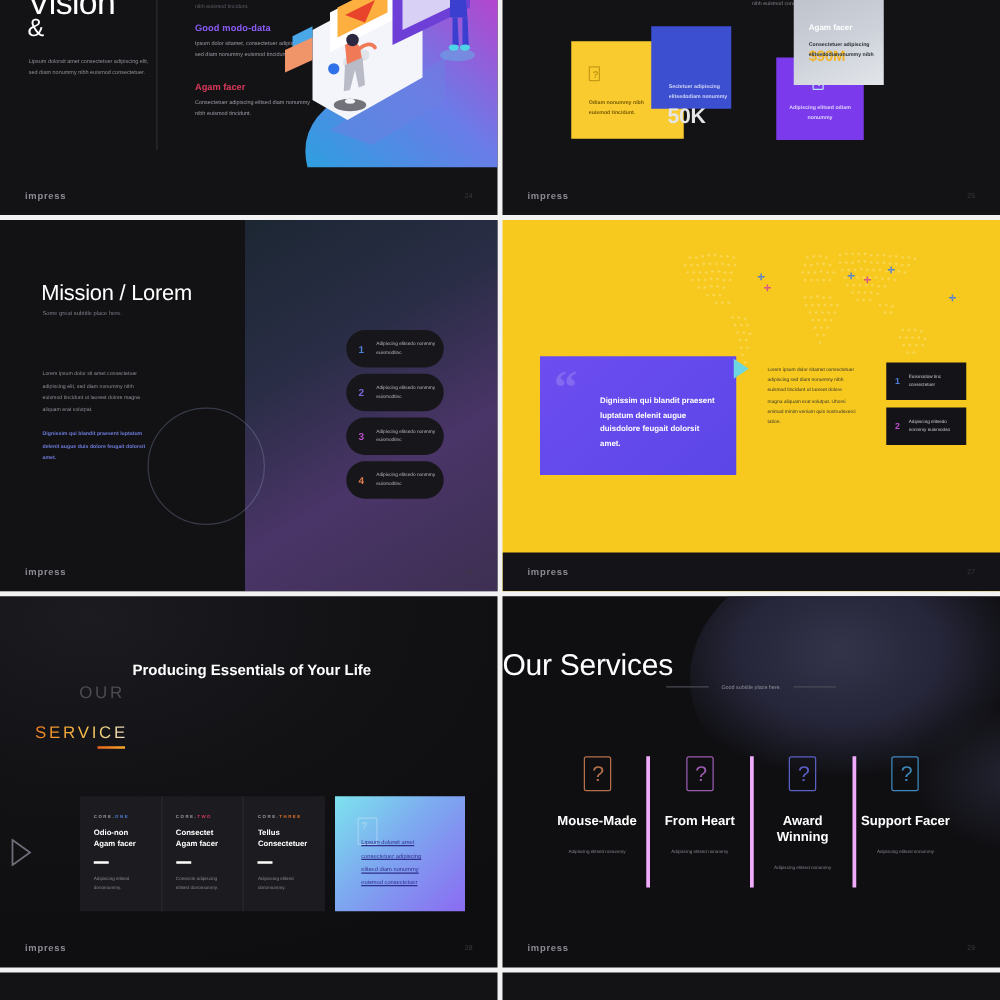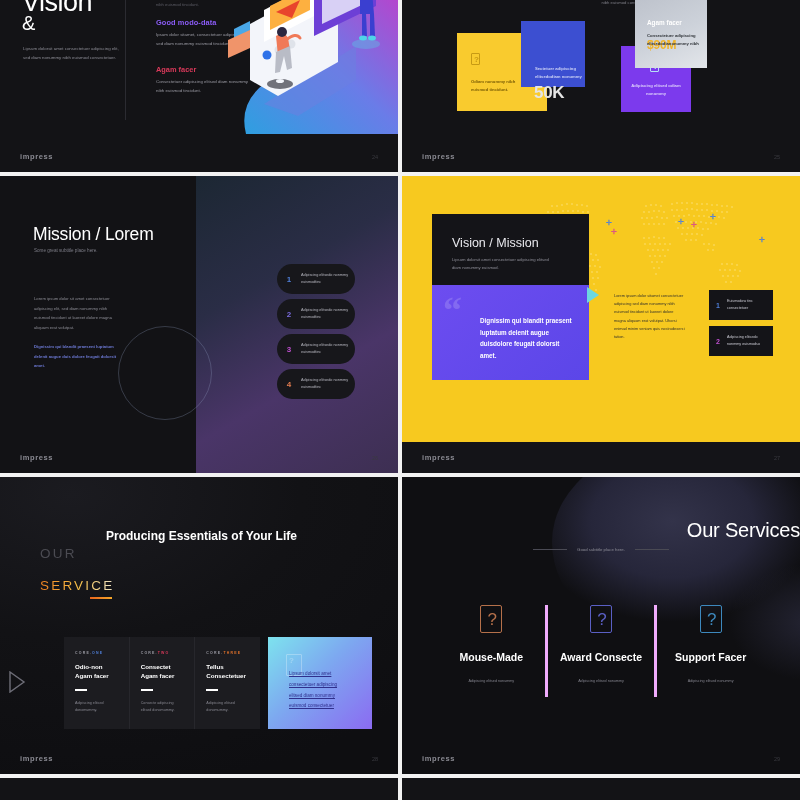--- a/index.html
+++ b/index.html
@@ -109,21 +109,21 @@
   .s4 .rtext{ position:absolute; left:212px; top:116px; width:72px; font-size:3.9px;
     line-height:2.1; color:#35332a; }
   .s4 .rcards{ position:absolute; left:307px; top:114px; width:64px; }
   .rcard{ position:relative; height:30px; background:#141418; margin-bottom:6px;
     display:flex; align-items:center; }
   .rcard .n{ width:18px; text-align:center; font-size:7px; font-weight:700; }
   .rcard .tx{ font-size:3.7px; line-height:2; color:#c9c9d2; width:40px; }
 
   
   .s5{ background:radial-gradient(120% 100% at 18% 6%, #1b1b20 0%, #121215 48%, #0e0e11 100%); }
-  .s5 .eyebrow{ position:absolute; left:40px; top:70px; width:72px; }
+  .s5 .eyebrow{ position:absolute; left:28px; top:70px; width:72px; text-align:right; }
   .s5 .eyebrow .our{ font-size:13.5px; color:#4b4b52; letter-spacing:2.2px; font-weight:400;
     display:block; line-height:1; }
   .s5 .eyebrow .srv{ font-size:13.5px; letter-spacing:2.2px; font-weight:400;
     display:block; line-height:1.05; margin-top:18px;
     background:linear-gradient(90deg,#f0811f 0%,#f8c24a 55%,#efe3c2 100%);
     -webkit-background-clip:text; background-clip:text; color:transparent; }
   .s5 .eyebrow .bar{ display:block; width:22px; height:2px; margin-left:auto; margin-top:4px;
     background:linear-gradient(90deg,#e8641c,#f6a82b); }
   .s5 h1{ position:absolute; left:106px; top:52px; font-size:12px; font-weight:700;
     color:#fff; line-height:1.22; }
@@ -145,21 +145,21 @@
   .s5 .playtri{ position:absolute; left:8px; top:194px; width:18px; height:22px; }
 
   
   .s6{ background:#0f0f12; }
   .s6 .blob{ position:absolute; left:150px; top:-40px; width:300px; height:210px;
     background:radial-gradient(60% 60% at 40% 40%, #33334a 0%, #26263a 45%, rgba(20,20,28,0) 80%);
     border-radius:48% 52% 58% 42% / 50% 46% 54% 50%; }
   .s6 .blob2{ position:absolute; left:300px; top:80px; width:220px; height:130px;
     background:radial-gradient(50% 60% at 50% 50%, #242433 0%, rgba(16,16,22,0) 75%);
     border-radius:50%; }
-  .s6 h1{ position:absolute; left:0; right:0; top:42px; text-align:right; font-size:20px;
+  .s6 h1{ position:absolute; left:0; right:0; top:42px; text-align:left; font-size:24px;
     color:#fff; font-weight:400; letter-spacing:-.2px; }
   .s6 .subrow{ position:absolute; left:0; right:0; top:70px; display:flex; gap:10px;
     align-items:center; justify-content:center; }
   .s6 .subrow .ln{ width:34px; height:1px; background:#4a4a54; }
   .s6 .subrow .st{ font-size:4.3px; color:#8e8e98; }
   .s6 .row{ position:absolute; left:36px; right:36px; top:128px; display:flex; }
   .s6 .item{ flex:1; text-align:center; border-right:3px solid #f0abfc;
     padding:0 4px 14px; }
   .s6 .item:last-child{ border-right:none; }
   .s6 .ibox{ width:22px; height:28px; margin:0 auto; border:1px solid currentColor;
@@ -515,24 +515,20 @@
     </svg>
     <div class="pin" style="left:204px;top:43px;color:#4f7fd8">✛</div>
     <div class="pin" style="left:209px;top:52px;color:#d94f8a">✛</div>
     <div class="pin" style="left:276px;top:42px;color:#4f7fd8">✛</div>
     <div class="pin" style="left:289px;top:45px;color:#d94f8a">✛</div>
     <div class="pin" style="left:308px;top:37px;color:#4f7fd8">✛</div>
     <div class="pin" style="left:357px;top:60px;color:#4f7fd8">✛</div>
     <div class="pin" style="left:355px;top:277px;color:#d94f8a">✛</div>
     <div class="pin" style="left:378px;top:292px;color:#4f7fd8">✛</div>
 
-    <div class="darkbox">
-      <h2>Vision / Mission</h2>
-      <p>Lipsum dolorsit amet consectetuer adipiscing elitsed diam nonummy euismod.</p>
-    </div>
 
     <div class="purplebox">
       <div class="quote">“</div>
       <div class="qtext">Dignissim qui blandit praesent luptatum delenit augue duisdolore feugait dolorsit amet.</div>
     </div>
     <div class="play"></div>
 
     <div class="rtext">Lorem ipsum dolor sitamet consectetuer adipiscing sed diam nonummy nibh euismod tincidunt ut laoreet dolore magna aliquam erat volutpat. Uhorsi enimad minim veniam quis nostrudexerci tation.</div>
 
     <div class="rcards">
@@ -614,22 +610,27 @@
       <span class="ln"></span>
     </div>
 
     <div class="row">
       <div class="item">
         <div class="ibox" style="color:#b5704a"></div>
         <div class="iname">Mouse-Made</div>
         <div class="idesc">Adipiscing elitsed nonummy</div>
       </div>
       <div class="item">
+        <div class="ibox" style="color:#9a5bb0"></div>
+        <div class="iname">From Heart</div>
+        <div class="idesc">Adipiscing elitsed nonummy</div>
+      </div>
+      <div class="item">
         <div class="ibox" style="color:#5a5fc4"></div>
-        <div class="iname">Award Consecte</div>
+        <div class="iname">Award Winning</div>
         <div class="idesc">Adipiscing elitsed nonummy</div>
       </div>
       <div class="item">
         <div class="ibox" style="color:#3d88bd"></div>
         <div class="iname">Support Facer</div>
         <div class="idesc">Adipiscing elitsed nonummy</div>
       </div>
     </div>
 
     <div class="brand">impress</div>

